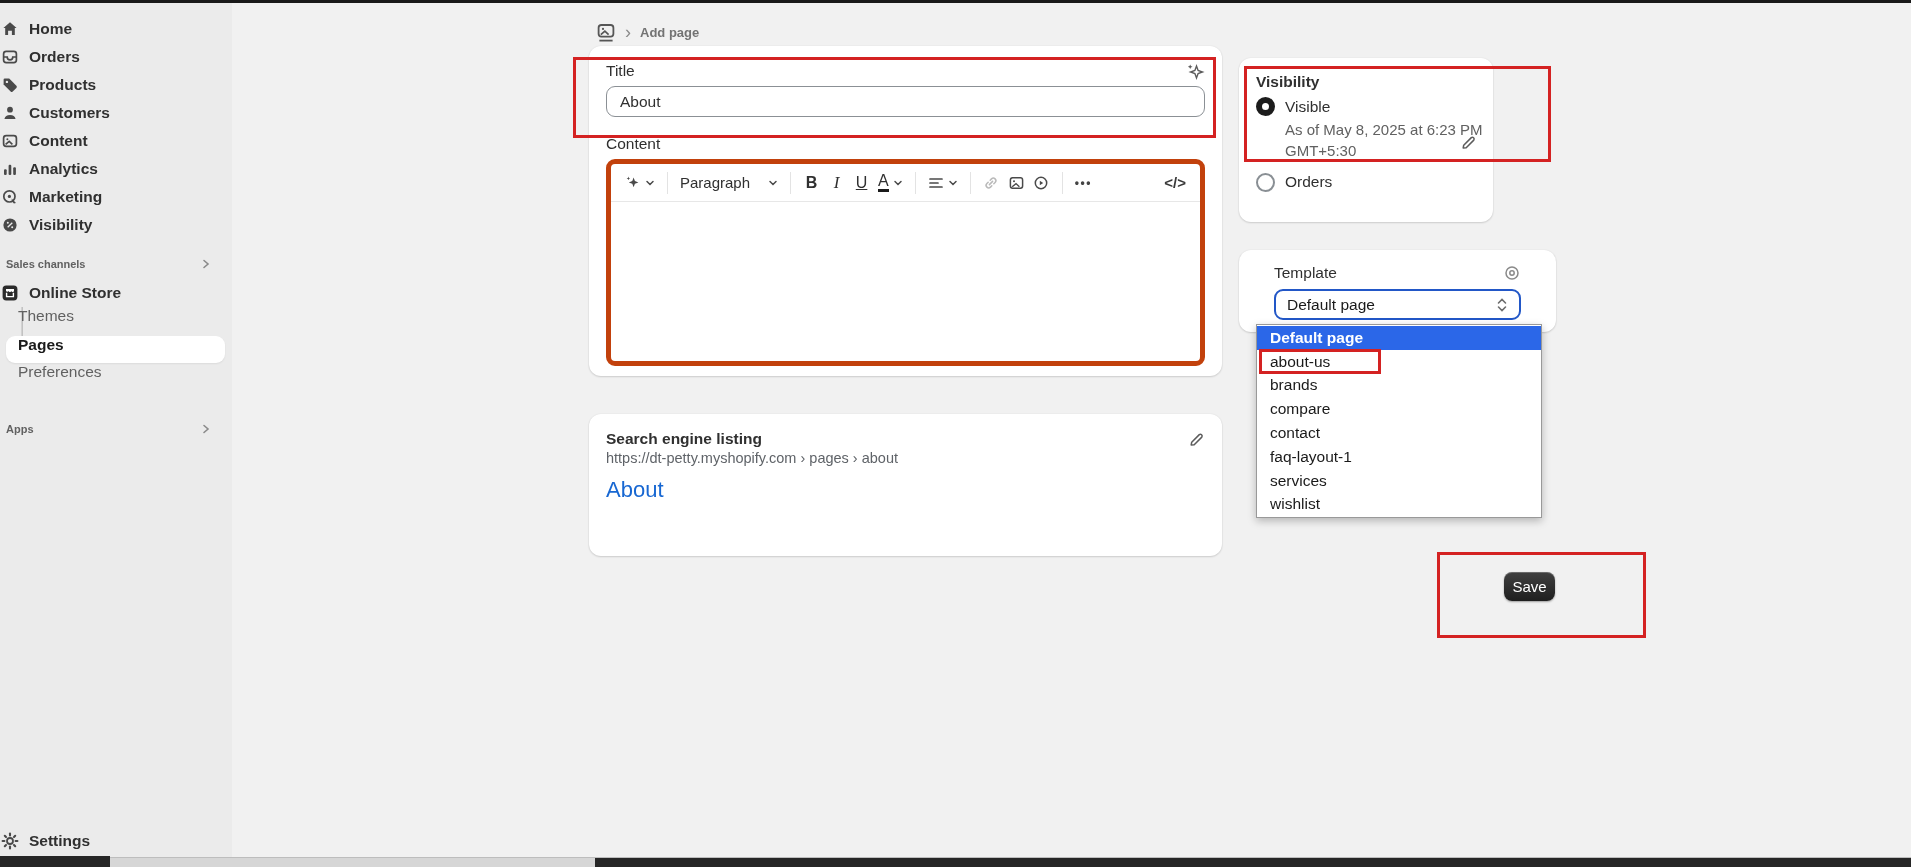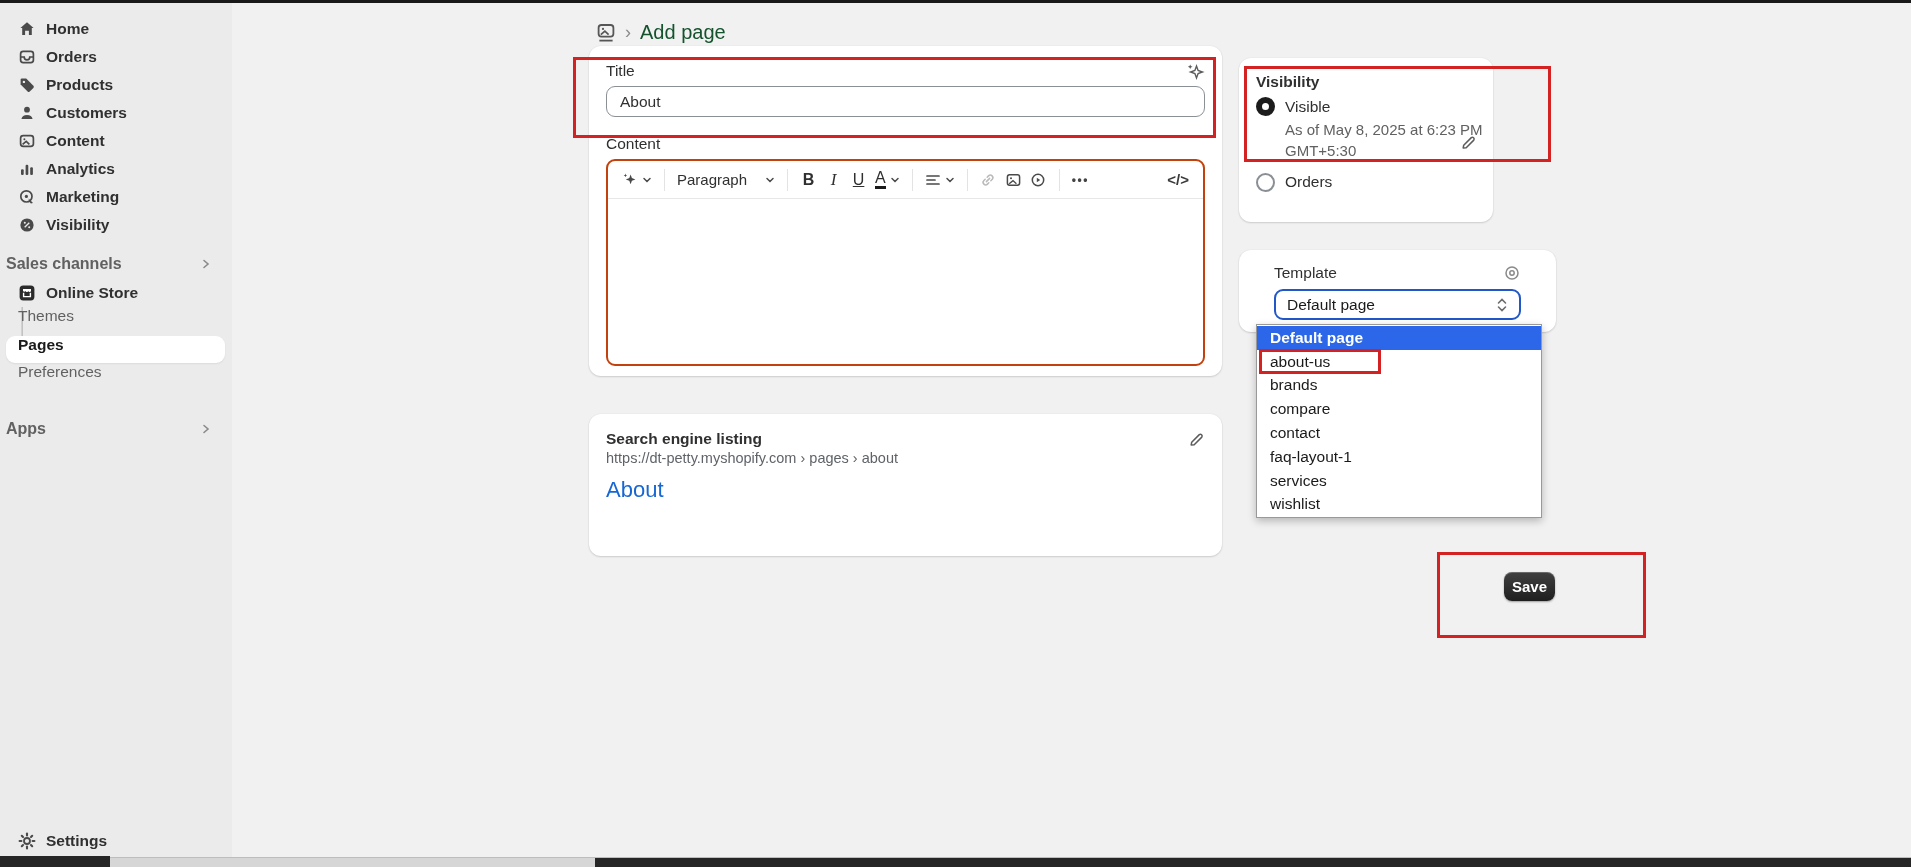--- a/index.html
+++ b/index.html
@@ -9,41 +9,41 @@
 
   
   #topstrip{position:absolute;left:0;top:0;width:100%;height:3px;background:#191919;z-index:40}
   #bottomline{position:absolute;left:0;bottom:9px;width:100%;height:1px;background:#bdbdbd;z-index:40}
   #bottombar{position:absolute;left:0;bottom:0;width:100%;height:9px;background:#262626;z-index:40}
   #bottomthumb{position:absolute;left:110px;bottom:0;width:485px;height:9px;background:#d6d6d6;z-index:41}
   #bottomleftblock{position:absolute;left:0;bottom:0;width:110px;height:11px;background:#262626;z-index:42}
 
   
   #sidebar{position:absolute;left:0;top:3px;width:232px;height:864px;background:#ebebeb}
-  .nav-item{display:flex;align-items:center;height:28px;padding-left:17px;gap:10px;cursor:pointer}
+  .nav-item{display:flex;align-items:center;height:28px;gap:10px;cursor:pointer}
   .nav-label{font-size:15.5px;font-weight:600;color:#303030;white-space:nowrap}
   .nav-ic{width:19px;height:19px;display:flex;align-items:center;justify-content:center;flex:0 0 19px}
-  .sec-head{position:absolute;left:0;width:100%;height:28px;display:flex;align-items:center;justify-content:space-between;padding:0 20px 0 6px;color:#616161;font-size:16px;font-weight:600}
+  .sec-head{position:absolute;left:0;width:100%;height:28px;display:flex;align-items:center;justify-content:space-between;padding:0 20px 0 6px;color:#616161;font-size:11px;font-weight:600}
   .sub-item{position:absolute;left:0;width:100%;height:28px;display:flex;padding-left:18px;cursor:pointer}
   .sub-label{font-size:15.5px;font-weight:500;color:#616161;white-space:nowrap}
   .pages-hl{position:absolute;left:6px;top:333px;width:219px;height:27px;background:#fff;border-radius:9px;box-shadow:0 1px 2px rgba(0,0,0,.07)}
   .pages-label{font-size:15.5px;font-weight:700;color:#1a1a1a}
 
   
   #breadcrumb{position:absolute;left:596px;top:18px;display:flex;align-items:center;gap:9px;height:28px}
   .bc-sep{color:#8a8a8a;font-size:18px;line-height:1}
-  .bc-title{font-size:20px;font-weight:400;color:#14532d}
+  .bc-title{font-size:13px;font-weight:700;color:#737373}
 
   
   .card{position:absolute;background:#fff;border-radius:12px;box-shadow:0 1px 2px rgba(0,0,0,.14),0 0 2px rgba(0,0,0,.07)}
   #card-form{left:589px;top:46px;width:633px;height:330px;padding:16px 17px}
   .row-between{display:flex;align-items:center;justify-content:space-between}
   .fld-label{font-size:15.5px;color:#303030}
   .text-input{margin-top:6px;height:31px;border:1px solid #8b9095;border-radius:9px;display:flex;align-items:center;padding:0 13px;font-size:15.5px;color:#303030;background:#fff;cursor:text}
-  .editor{margin-top:6px;height:207px;border:2px solid #c2410c;border-radius:9px;overflow:hidden;background:#fff}
+  .editor{margin-top:6px;height:207px;border:5px solid #c2410c;border-radius:9px;overflow:hidden;background:#fff}
   .toolbar{height:38px;border-bottom:1px solid #e7e7e7;display:flex;align-items:center;padding:0 10px}
   .tb-btn{height:28px;min-width:25px;display:flex;align-items:center;justify-content:center;gap:4px;border-radius:6px;padding:0 4px;cursor:pointer;color:#303030}
   .tb-div{width:1px;height:22px;background:#e3e3e3;margin:0 8px;flex:0 0 1px}
   .tb-b{font-weight:800;font-size:16px}
   .tb-i{font-style:italic;font-family:"Liberation Serif",serif;font-size:17px}
   .tb-u{text-decoration:underline;font-size:16px}
   .tb-a{font-size:16px;line-height:1.05;border-bottom:3px solid #1a1a1a}
   .tb-par{font-size:15px;color:#303030}
   .tb-more{letter-spacing:1.5px;font-size:12px;font-weight:700;color:#444}
   .tb-code{font-size:15px;font-weight:700;color:#3a3a3a}
@@ -67,21 +67,21 @@
   #dropdown{position:absolute;left:1256px;top:324px;width:286px;background:#fff;border:1px solid #999;box-shadow:0 3px 8px rgba(0,0,0,.25);z-index:30;padding:1px 0}
   .dd-item{height:23.8px;display:flex;align-items:center;padding-left:13px;font-size:15.5px;color:#1a1a1a;cursor:pointer}
   .dd-item.selected{background:#2b67e8;color:#fff;font-weight:600}
 
   .red-rect{position:absolute;border:3px solid #d42222;z-index:60;pointer-events:none}
   #red-title{left:573px;top:57px;width:643px;height:81px}
   #red-vis{left:1244px;top:66px;width:307px;height:96px}
   #red-aboutus{left:1259px;top:349px;width:122px;height:25px}
   #red-save{left:1437px;top:552px;width:209px;height:86px}
 
-  #save-btn{position:absolute;left:1504px;top:572px;width:51px;height:29px;border-radius:8px;background:linear-gradient(#404040,#1f1f1f);color:#fff;font-size:15px;font-weight:700;display:flex;align-items:center;justify-content:center;box-shadow:inset 0 1px 0 rgba(255,255,255,.22),0 1px 2px rgba(0,0,0,.35);cursor:pointer;z-index:20}
+  #save-btn{position:absolute;left:1504px;top:572px;width:51px;height:29px;border-radius:8px;background:linear-gradient(#404040,#1f1f1f);color:#fff;font-size:15px;font-weight:400;display:flex;align-items:center;justify-content:center;box-shadow:inset 0 1px 0 rgba(255,255,255,.22),0 1px 2px rgba(0,0,0,.35);cursor:pointer;z-index:20}
 </style>
 </head>
 <body>
 
 <div id="root">
   <div id="topstrip"></div>
 
   <div id="sidebar">
     <div style="position:absolute;left:0;top:12px;width:100%">
       <div class="nav-item">

